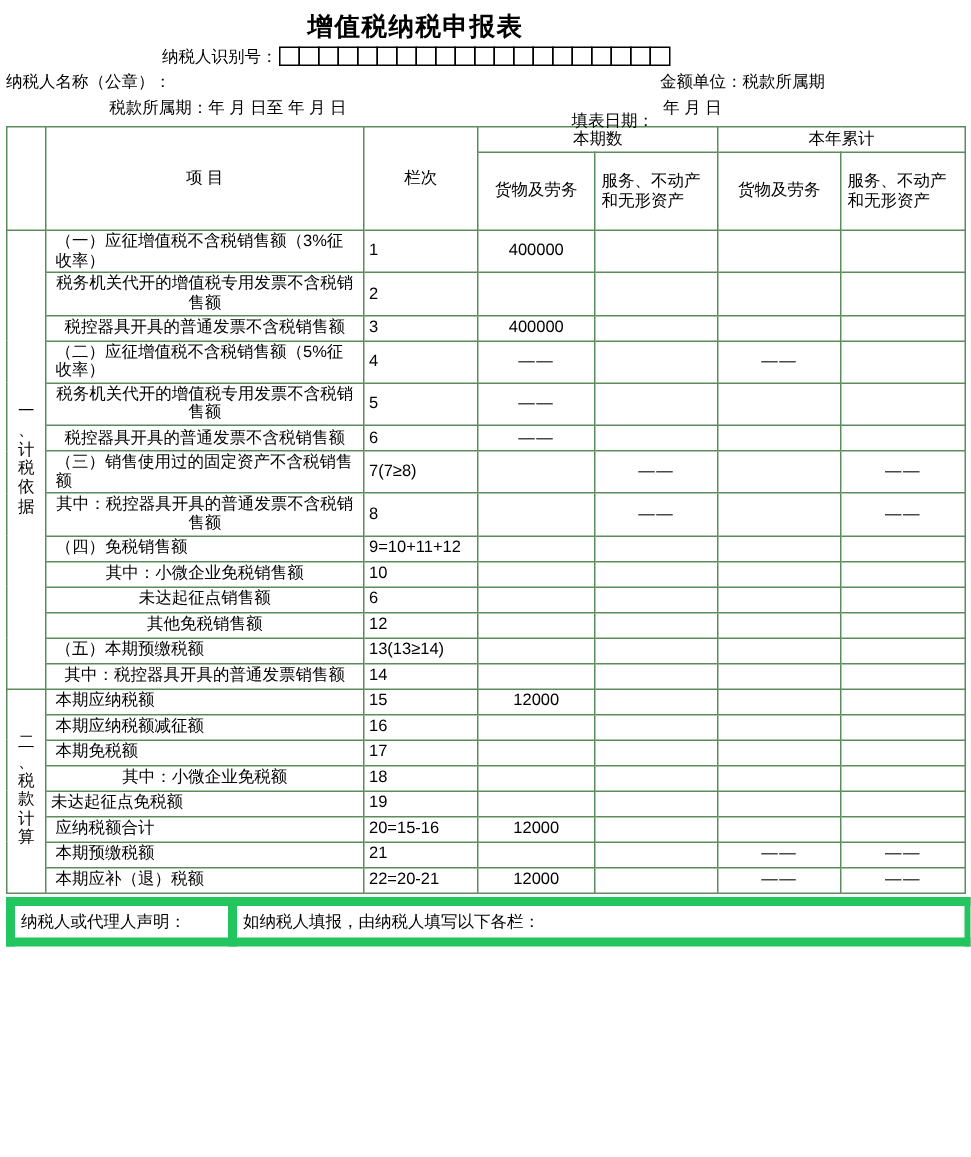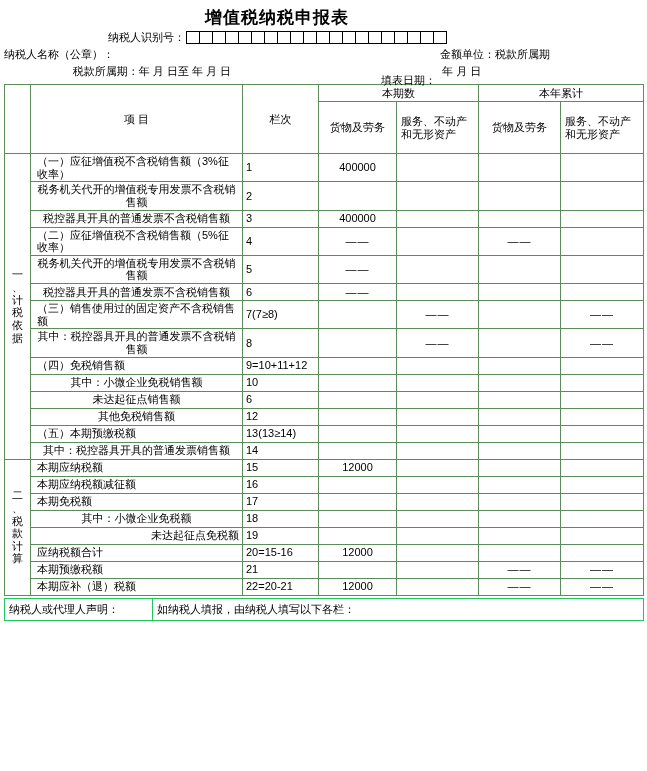--- a/index.html
+++ b/index.html
@@ -66,21 +66,21 @@
     font-size: 11px;
     line-height: 1.25;
     padding: 2px 4px;
   }
   .item { text-align: center; }
   .item.l { text-align: left; padding-left: 6px; }
   .col-line { width: 68px; font-size: 10px; padding-left: 3px; text-align: left; }
   .num { text-align: center; }
   .dash { text-align: center; letter-spacing: 1px; }
   table.decl-t { border-collapse: collapse; width: 639px; margin: 0 4px; table-layout: fixed; }
-  table.decl-t td { border: 1px solid #22c55e; padding: 3px 4px; font-size: 11px; height: 20px; }
+  table.decl-t td { border: 6px solid #22c55e; padding: 3px 4px; font-size: 11px; height: 20px; }
 </style>
 </head>
 <body>
 
 <div class="page">
 
   <div class="title">增值税纳税申报表</div>
 
   <div class="hdr">
     <div class="hdr-row">
@@ -297,21 +297,21 @@
         </tr>
         <tr>
           <td class="item" style="text-align: center;">其中：小微企业免税额</td>
           <td class="col-line">18</td>
           <td class="num"></td>
           <td class="num"></td>
           <td class="num"></td>
           <td class="num"></td>
         </tr>
         <tr>
-          <td class="item" style="text-align: right;">未达起征点免税额</td>
+          <td class="item" style="text-align: left;">未达起征点免税额</td>
           <td class="col-line">19</td>
           <td class="num"></td>
           <td class="num"></td>
           <td class="num"></td>
           <td class="num"></td>
         </tr>
         <tr>
           <td class="item l">应纳税额合计</td>
           <td class="col-line">20=15-16</td>
           <td class="num">12000</td>

